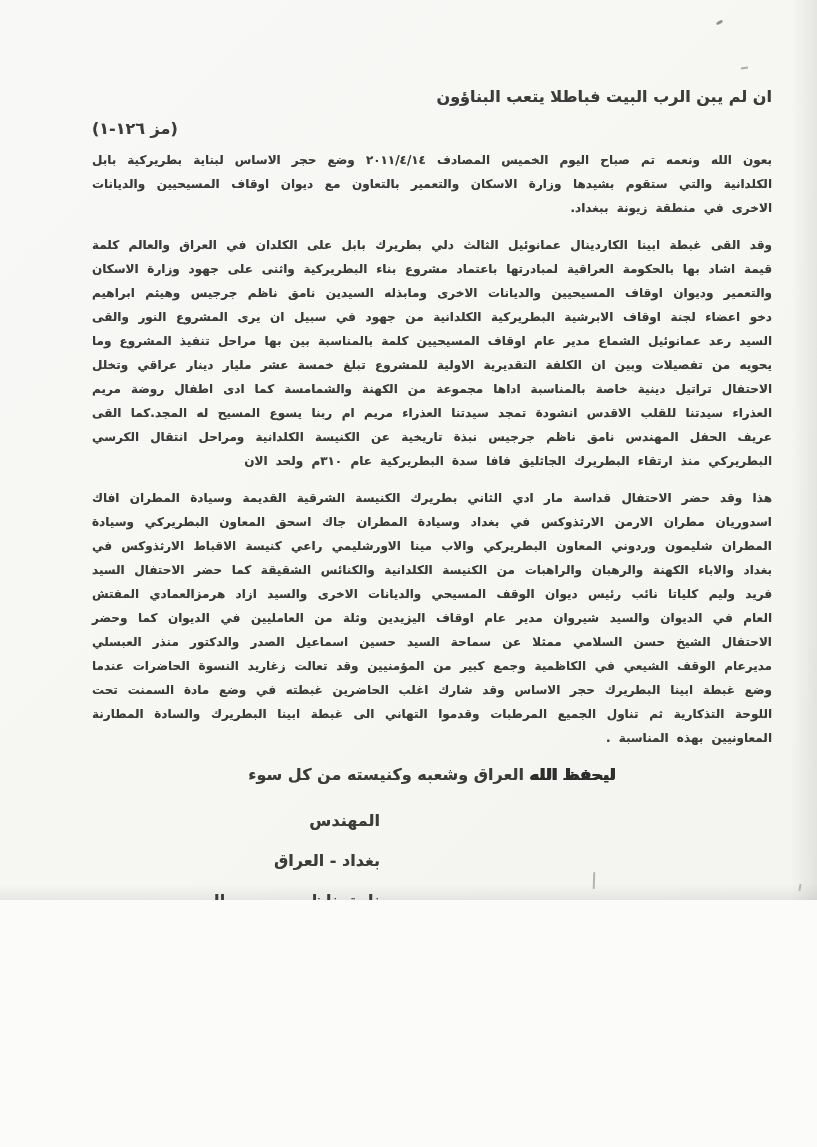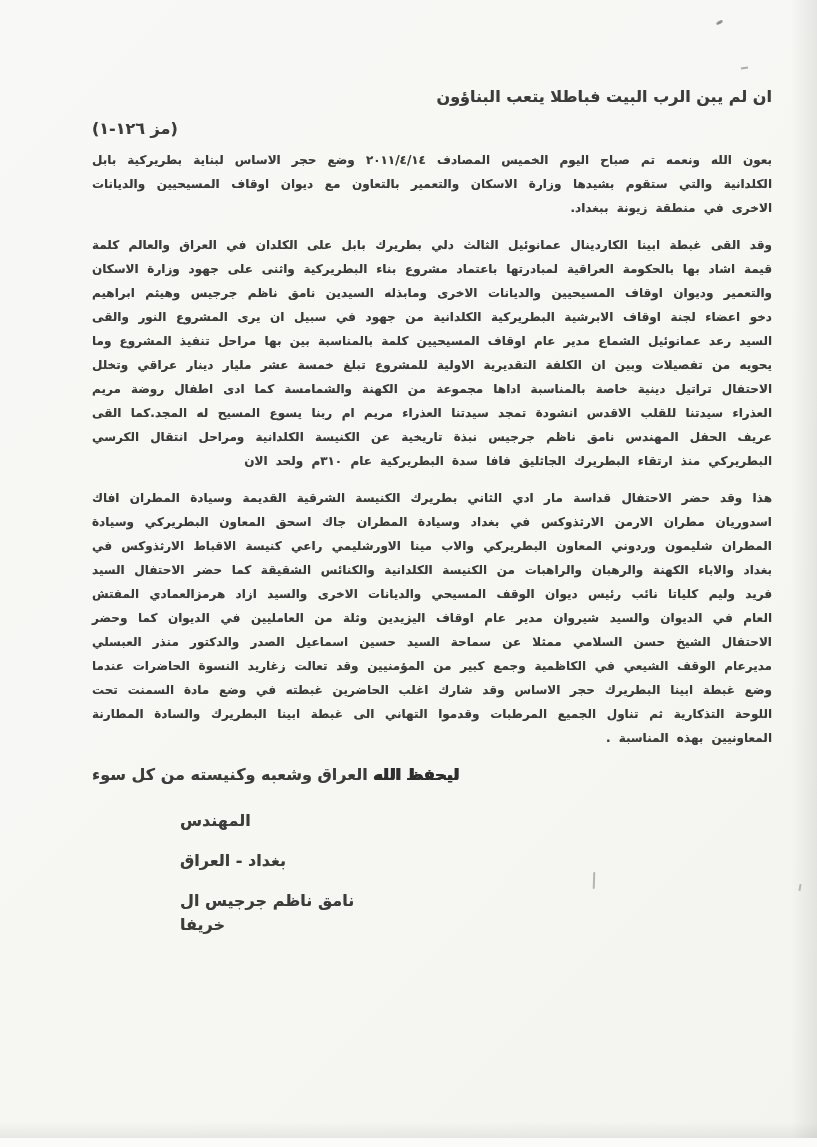--- a/index.html
+++ b/index.html
@@ -5,21 +5,21 @@
 <style>
   html, body { margin: 0; padding: 0; }
   body {
     width: 817px; height: 1147px;
     font-family: "DejaVu Sans", sans-serif;
     background: #fbfbf9;
     overflow: hidden;
   }
   .page {
     position: relative;
-    width: 817px; height: 1138px;
+    width: 817px; height: 900px;
     background: linear-gradient(135deg, #f8f8f6 0%, #f6f6f3 60%, #f3f3f0 100%);
     overflow: hidden;
   }
   
   .edge-right {
     position: absolute; top: 0; right: 0; width: 26px; height: 100%;
     background: linear-gradient(to right, rgba(120,120,118,0) 0%, rgba(120,120,118,0.14) 100%);
   }
   .edge-bottom {
     position: absolute; bottom: 0; left: 0; width: 100%; height: 16px;
@@ -50,30 +50,30 @@
   p.body-par {
     margin: 0 0 13px 0;
     text-align: justify;
     line-height: 24px;
     font-size: 12px;
     word-spacing: 4px;
   }
   .blessing {
     margin: 11px 0 0 0;
     line-height: 24px;
-    text-align: left;
+    text-align: center;
   }
   .blessing .heavy {
     text-shadow: 0.6px 0 0 currentColor, -0.6px 0 0 currentColor, 0 0.4px 0 currentColor;
     color: #2e2e2e;
   }
   .signature {
     width: 200px;
     margin: 22px 392px 0 auto;
-    text-align: left;
+    text-align: right;
   }
   .signature > div {
     line-height: 24px;
     margin-bottom: 16px;
   }
   
   .speck-a {
     position: absolute; top: 21px; left: 716px;
     width: 7px; height: 3px; border-radius: 60% 40% 50% 50%;
     background: #6f6f6d; transform: rotate(-28deg); opacity: 0.75;

